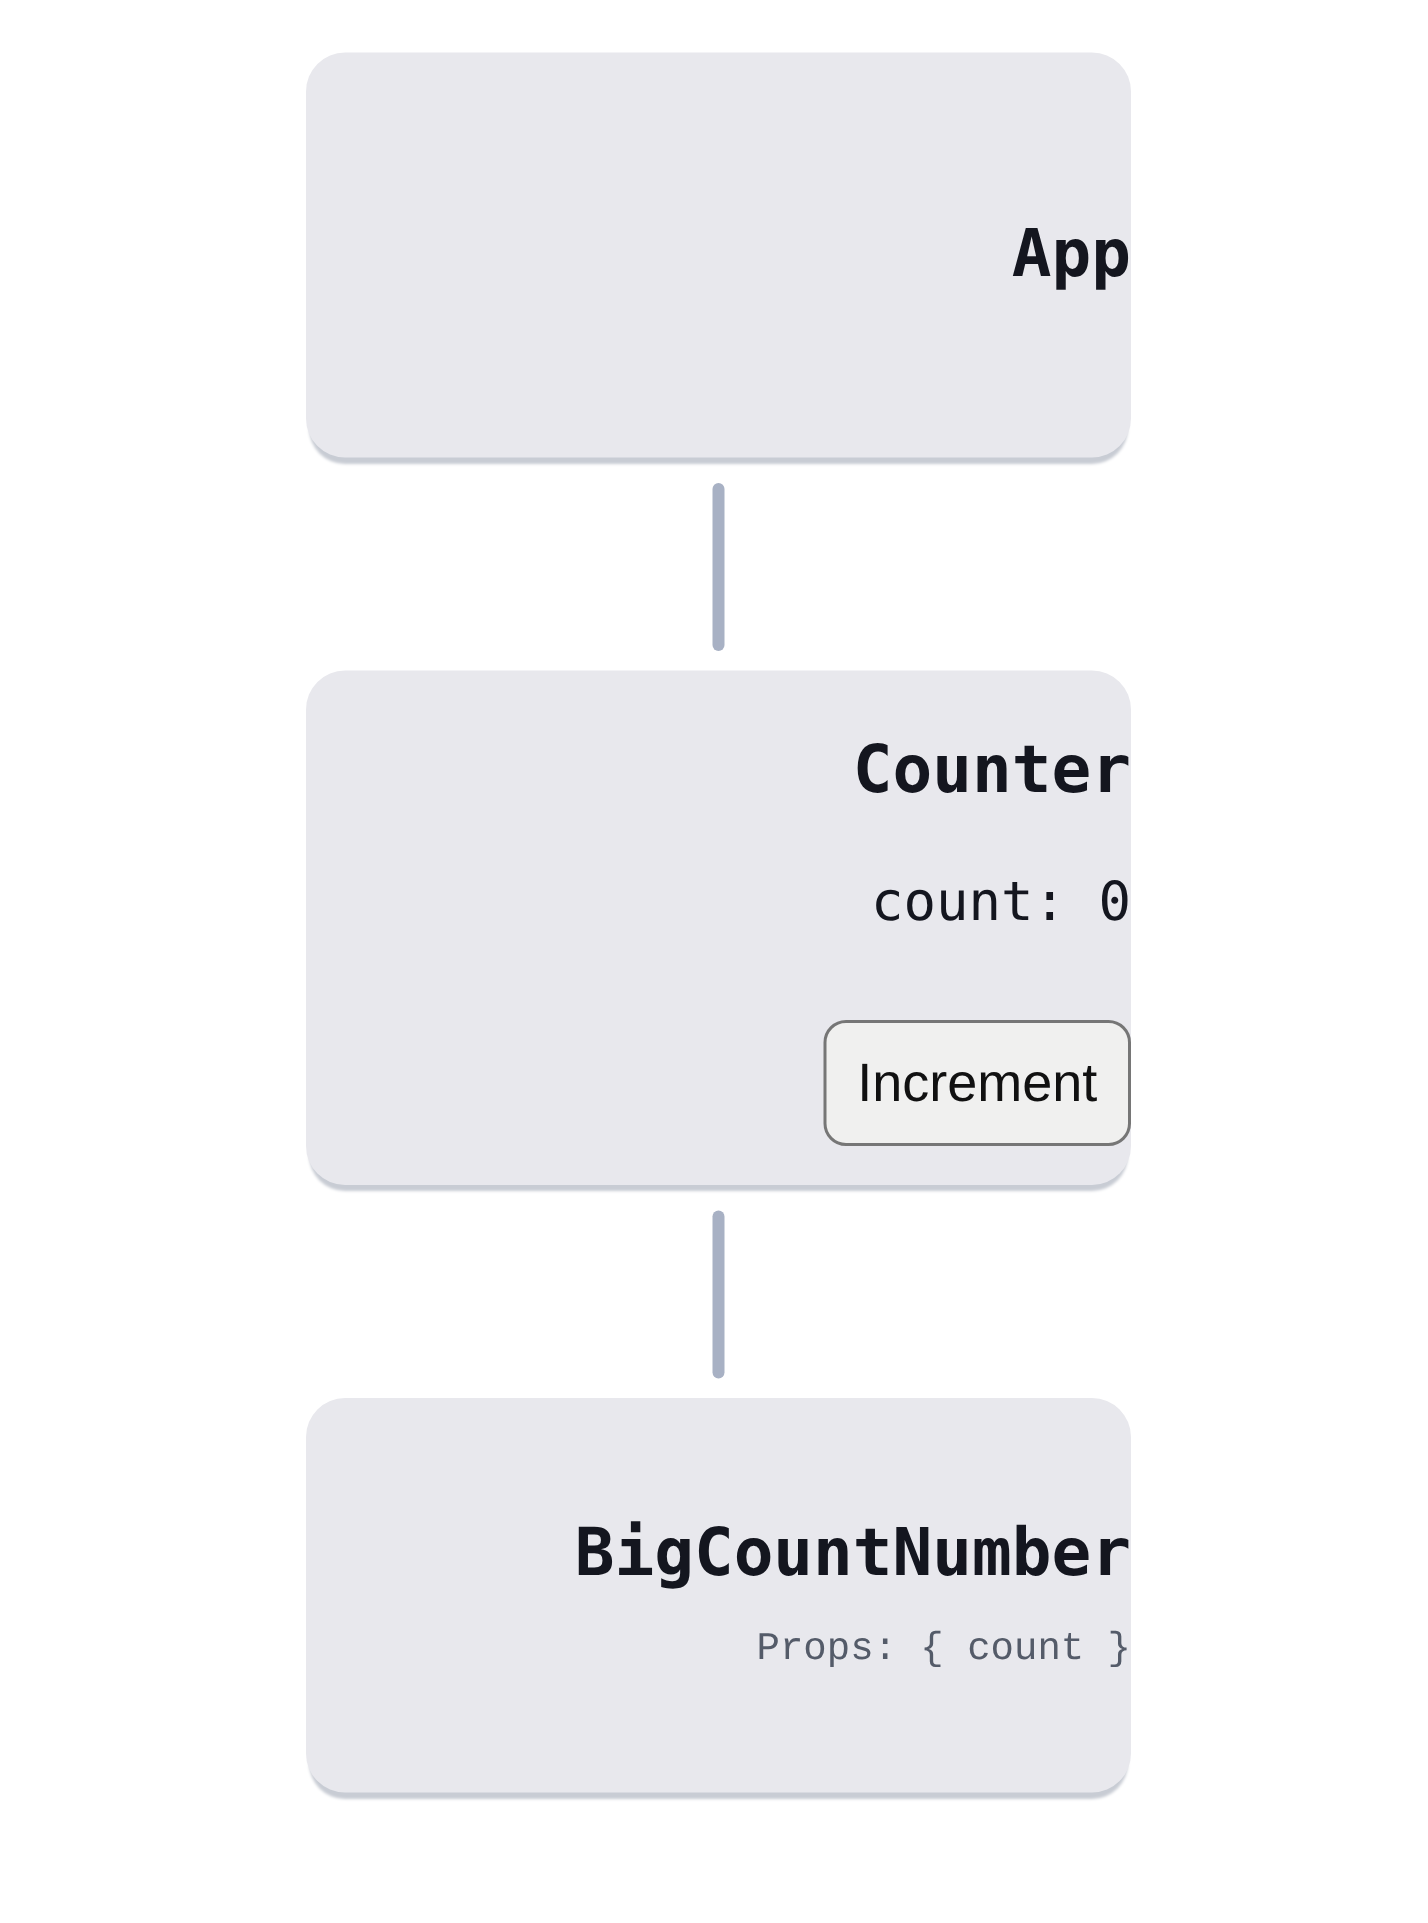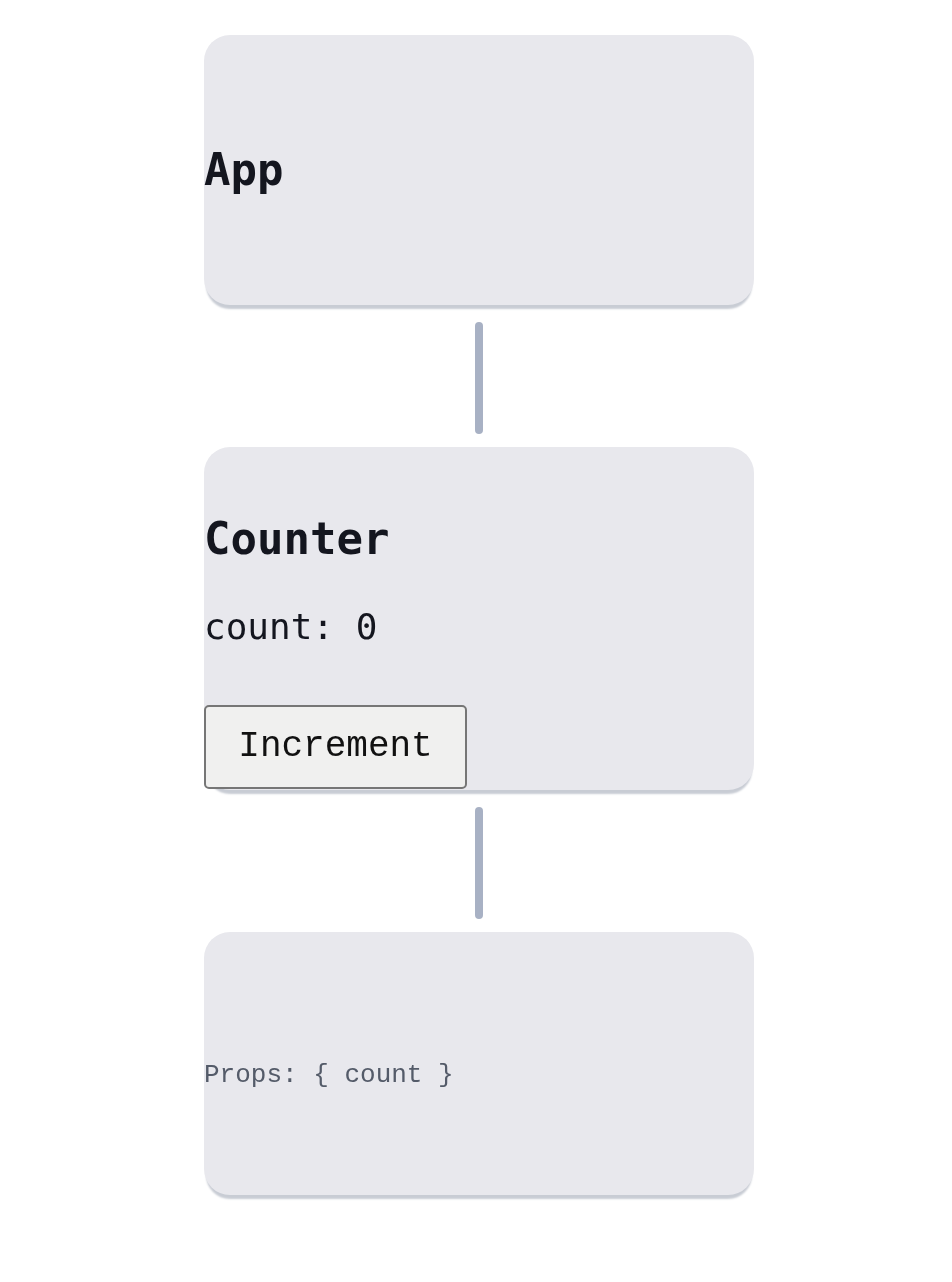--- a/index.html
+++ b/index.html
@@ -30,28 +30,28 @@
     flex-direction: column;
     align-items: center;
   }
   .node {
     width: 100%;
     background: var(--node-bg);
     border-radius: 26px;
     box-shadow: 0 6px 2px -2px var(--node-shadow);
     display: flex;
     flex-direction: column;
-    align-items: flex-start;
+    align-items: flex-end;
     justify-content: center;
   }
   .node-app { height: 270px; }
   .node-counter {
     height: 343px;
     justify-content: flex-start;
-    padding-top: 68px;
+    padding-top: 43px;
   }
   .node-big { height: 263px; }
   .node-title {
     font-family: "DejaVu Sans Mono", monospace;
     font-weight: 700;
     font-size: 44px;
     line-height: 1.1;
     color: var(--ink);
     white-space: pre;
   }
@@ -68,26 +68,26 @@
     margin-top: 24px;
     font-family: Liberation Mono, monospace;
     font-weight: 400;
     font-size: 26px;
     line-height: 1.2;
     color: var(--muted);
     white-space: pre;
   }
   .increment-button {
     margin-top: 58px;
-    width: 263px;
+    width: 205px;
     height: 84px;
     background: var(--button-bg);
     border: 2px solid var(--button-border);
-    border-radius: 5px;
-    font-family: Liberation Mono, monospace;
+    border-radius: 15px;
+    font-family: Liberation Sans, sans-serif;
     font-size: 36px;
     color: var(--button-text);
     cursor: pointer;
     display: flex;
     align-items: center;
     justify-content: center;
   }
   .connector {
     width: 8px;
     height: 112px;
@@ -109,16 +109,17 @@
 
   <div class="node node-counter">
     <div class="node-title">Counter</div>
     <div class="node-state">count: 0</div>
     <button class="increment-button" type="button">Increment</button>
   </div>
 
   <div class="connector"></div>
 
   <div class="node node-big">
+    <div class="node-title">BigCountNumber</div>
     <div class="node-props">Props: { count }</div>
   </div>
 
 </div>
 
 </body></html>

